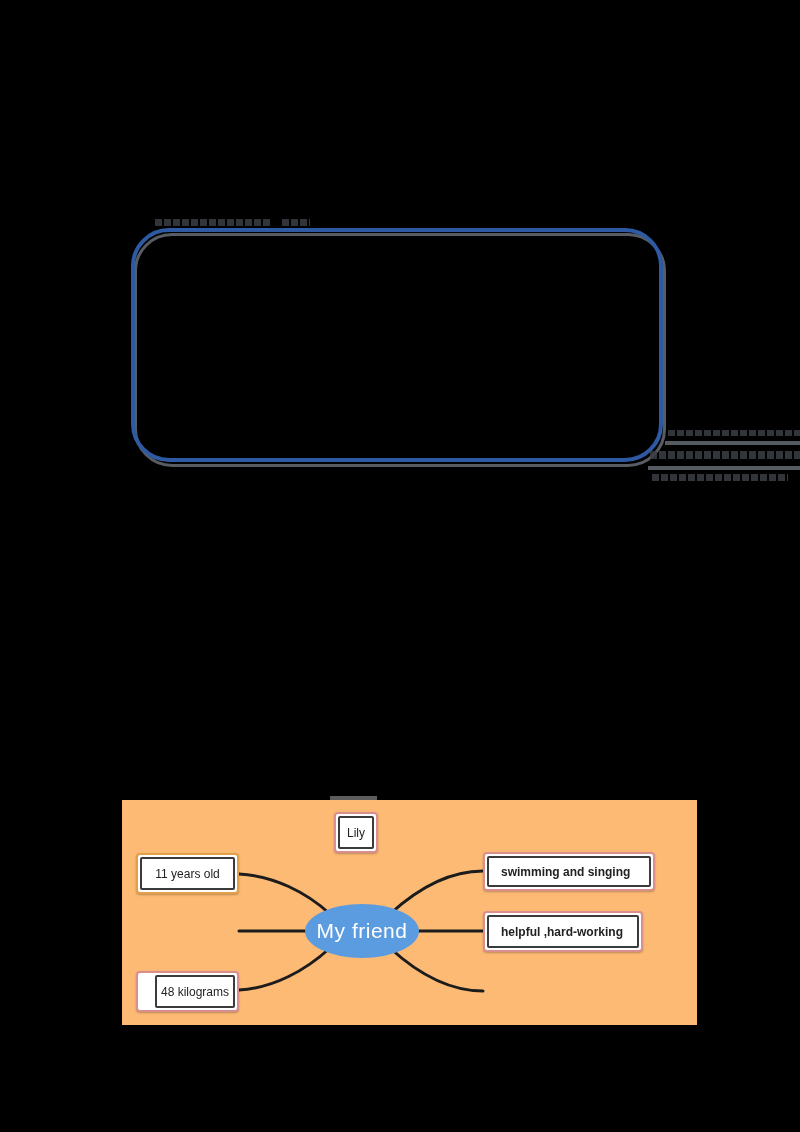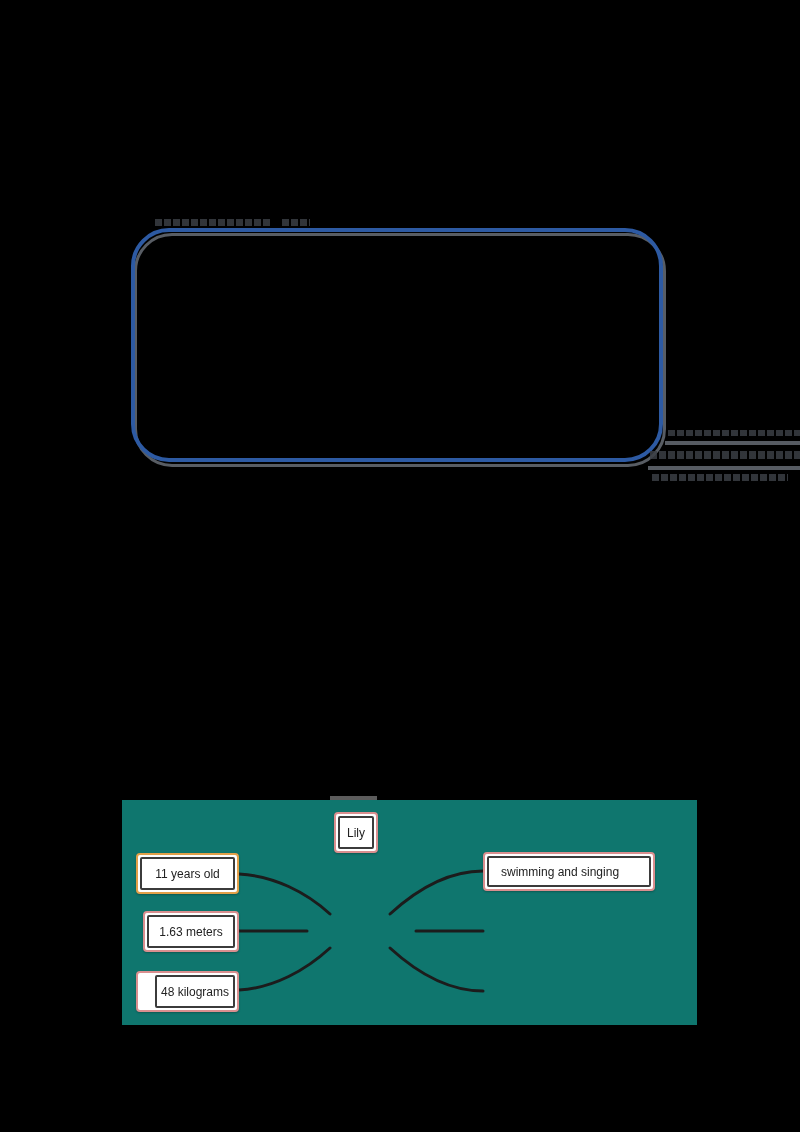--- a/index.html
+++ b/index.html
@@ -23,29 +23,29 @@
   .answer-box {
     position: absolute; left: 131px; top: 228px; width: 532px; height: 234px;
     border: 4px solid #2d5aa3; border-radius: 38px;
   }
 
   .panel-bump { position: absolute; left: 330px; top: 796px; width: 47px; height: 5px;
     background: #b8b8b8; opacity: .5; }
 
   
   .mindmap { position: absolute; left: 122px; top: 800px; width: 575px; height: 225px;
-    background: #0f766e; }
+    background: #fdba74; }
   .mindmap svg { position: absolute; left: 0; top: 0; }
 
   .node { position: absolute; border: 2px solid #d98f8f; border-radius: 4px;
     background: #fff; padding: 2px; box-shadow: 0 1px 2px rgba(0,0,0,.25); }
   .node .inner { width: 100%; height: 100%; border: 2px solid #3b3b3b; border-radius: 2px;
     background: #fff; display: flex; align-items: center; justify-content: center;
     font-size: 12px; color: #222; white-space: nowrap; }
-  .node.left-align .inner { justify-content: flex-start; padding-left: 12px; }
+  .node.left-align .inner { justify-content: flex-start; padding-left: 12px; font-weight: bold; }
 
   .node-lily      { left: 212px; top: 12px;  width: 44px;  height: 41px; }
   .node-years     { left: 14px;  top: 53px;  width: 103px; height: 41px; }
   .node-meters    { left: 21px;  top: 111px; width: 96px;  height: 41px; }
   .node-kilograms { left: 14px;  top: 171px; width: 103px; height: 41px; }
   .node-swimming  { left: 361px; top: 52px;  width: 172px; height: 39px; }
   .node-helpful   { left: 361px; top: 111px; width: 160px; height: 41px; }
   .node-football  { left: 361px; top: 172px; width: 201px; height: 40px; }
 
   .center-ellipse { position: absolute; left: 183px; top: 104px; width: 114px; height: 54px;
@@ -86,29 +86,30 @@
     </svg>
 
     <div class="node node-lily" style="border-color: rgb(217, 143, 143);">
       <div class="inner">Lily</div>
     </div>
 
     <div class="node node-years" style="border-color: rgb(226, 160, 73);">
       <div class="inner">11 years old</div>
     </div>
 
-    <div class="node node-meters" style="border-color: rgb(217, 143, 143);">
-      <div class="inner">1.63 meters</div>
-    </div>
 
     <div class="node node-kilograms" style="border-color: rgb(217, 143, 143); padding-left: 17px;">
       <div class="inner">48 kilograms</div>
     </div>
 
     <div class="node node-swimming left-align" style="border-color: rgb(217, 143, 143);">
       <div class="inner">swimming and singing</div>
     </div>
 
+    <div class="node node-helpful left-align" style="border-color: rgb(217, 143, 143);">
+      <div class="inner">helpful ,hard-working</div>
+    </div>
 
 
+    <div class="center-ellipse" style="background: rgb(91, 155, 224);">My friend</div>
 
   </div>
 </div>
 
 </body></html>

